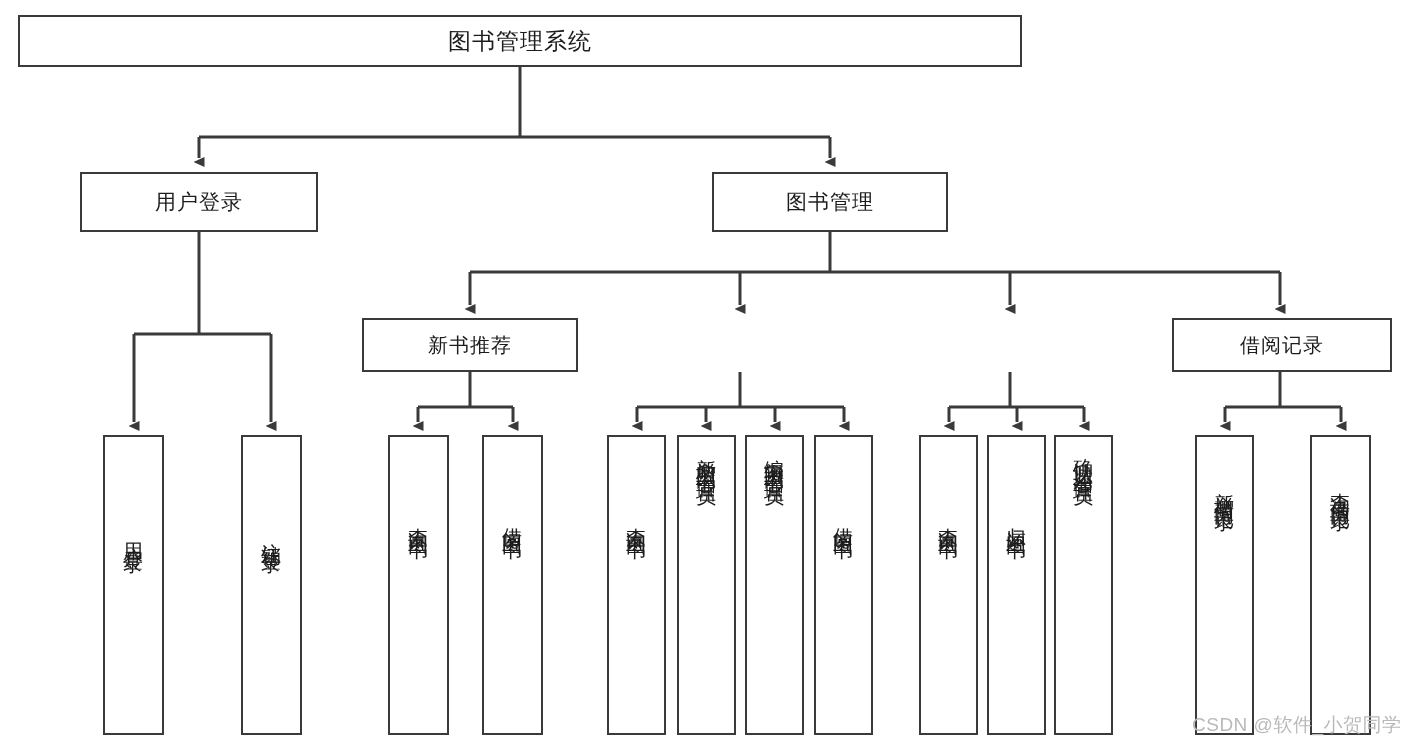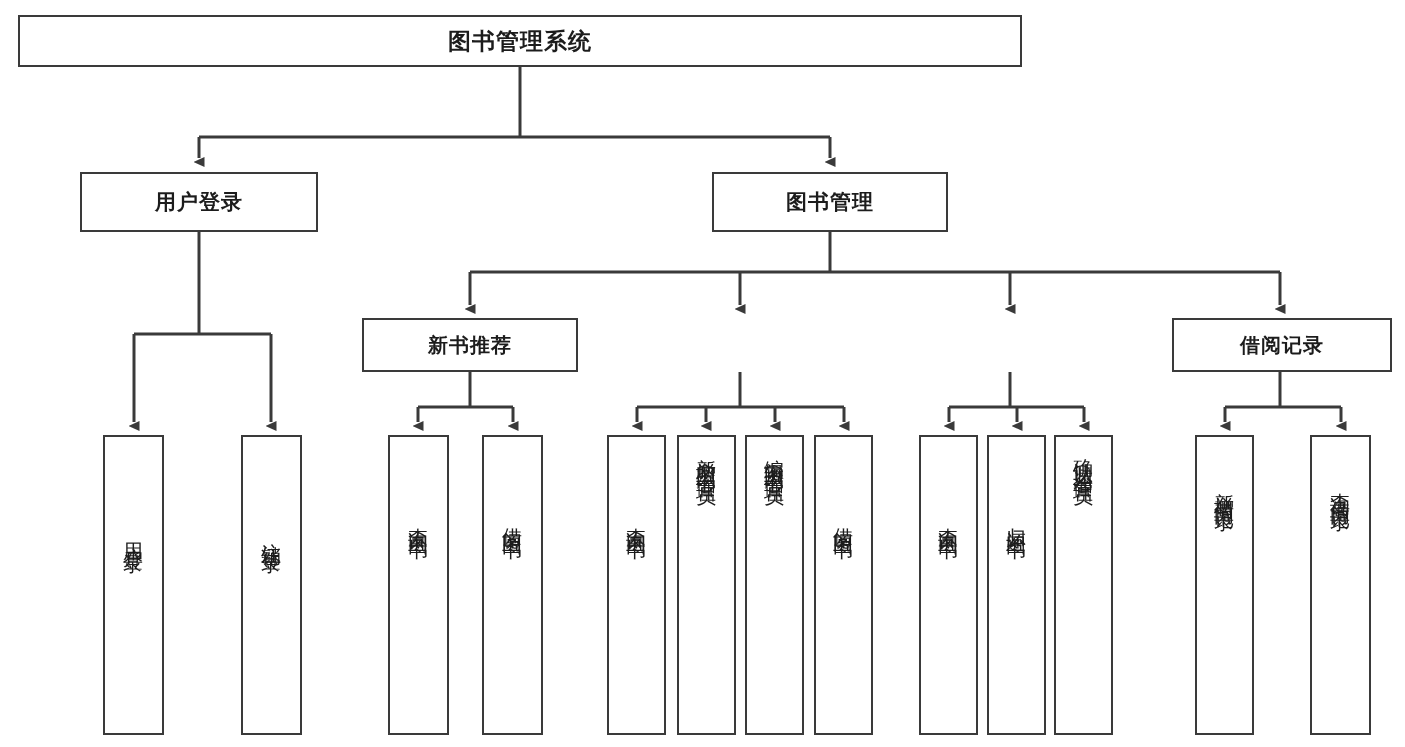--- a/index.html
+++ b/index.html
@@ -45,21 +45,20 @@
     writing-mode: vertical-rl;
     text-orientation: upright;
     letter-spacing: 4px;
     line-height: 1;
     white-space: nowrap;
     display: block;
   }
   .htext {
     white-space: nowrap;
     letter-spacing: 1px;
-    font-weight: bold;
   }
   #wires {
     position: absolute;
     left: 0;
     top: 0;
     width: 1405px;
     height: 747px;
     pointer-events: none;
   }
   .watermark {
@@ -183,14 +182,15 @@
     <span class="vtext">确认归还（管理员）</span>
   </div>
 
   <div class="node node-leaf" style="left:1195px; top:435px; width:59px; height:300px; padding-top:40px;">
     <span class="vtext">新增借阅记录</span>
   </div>
   <div class="node node-leaf" style="left:1310px; top:435px; width:61px; height:300px; padding-top:40px;">
     <span class="vtext">查询借阅记录</span>
   </div>
 
+  <div class="watermark">CSDN @软件_小贺同学</div>
 
 </div>
 
 </body></html>

